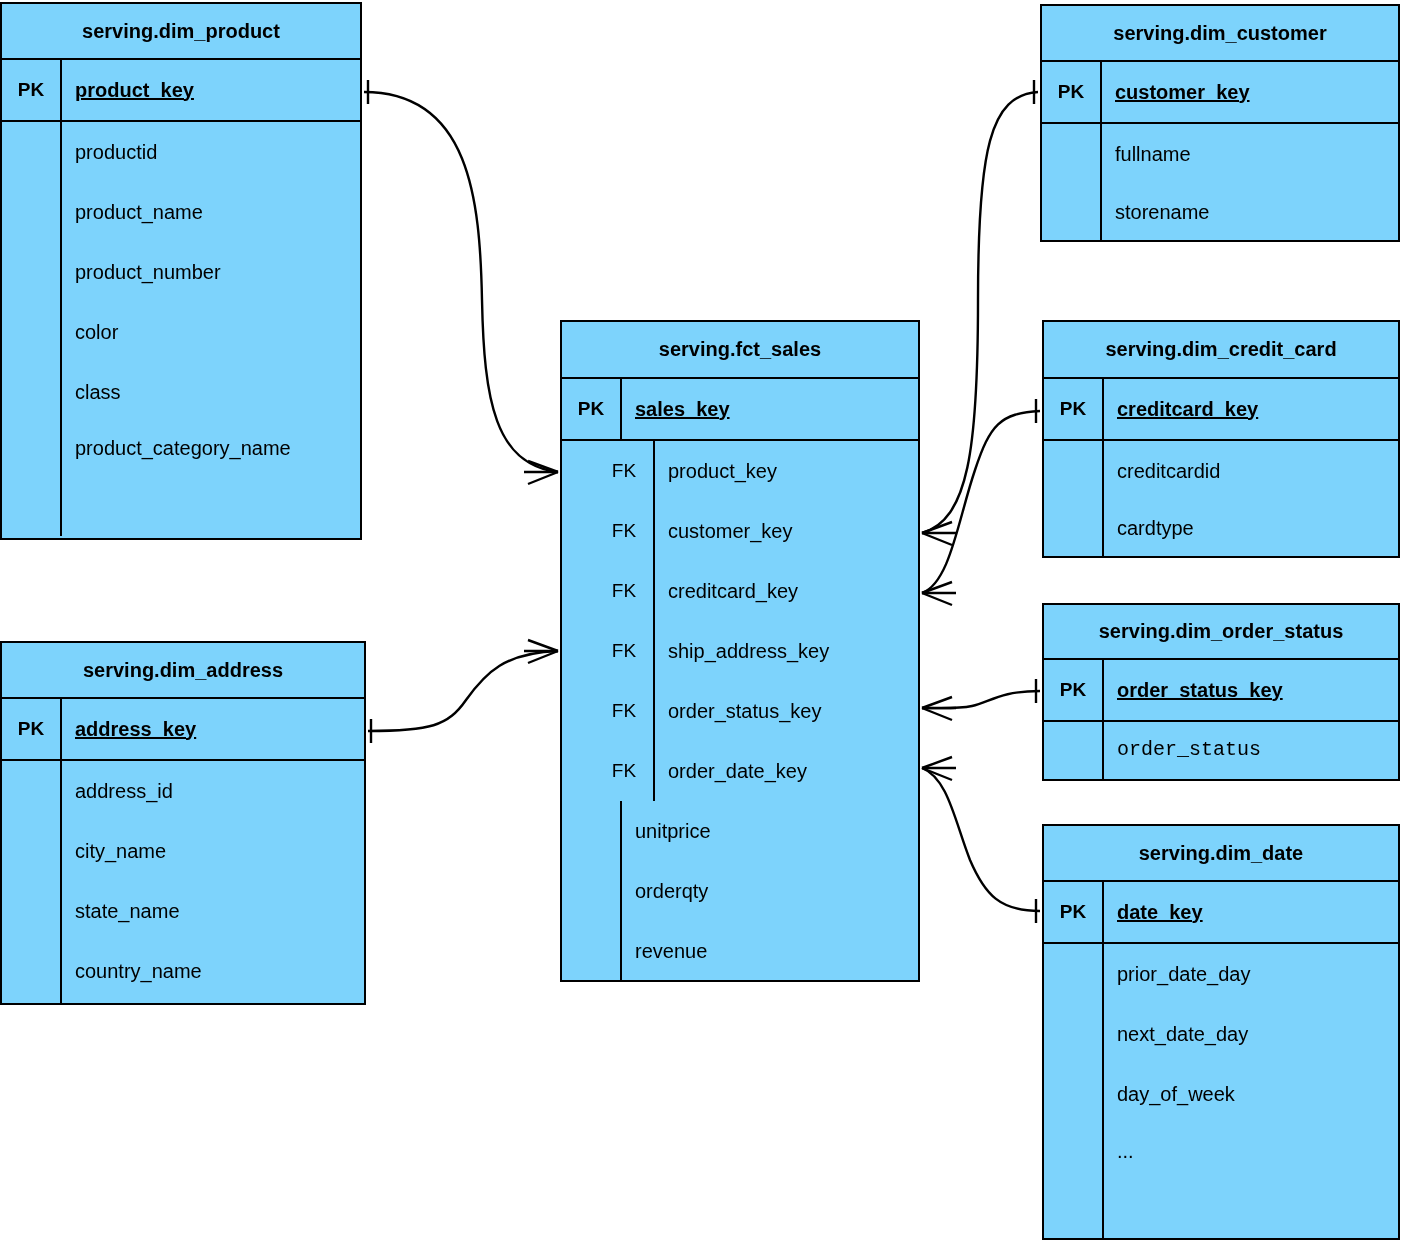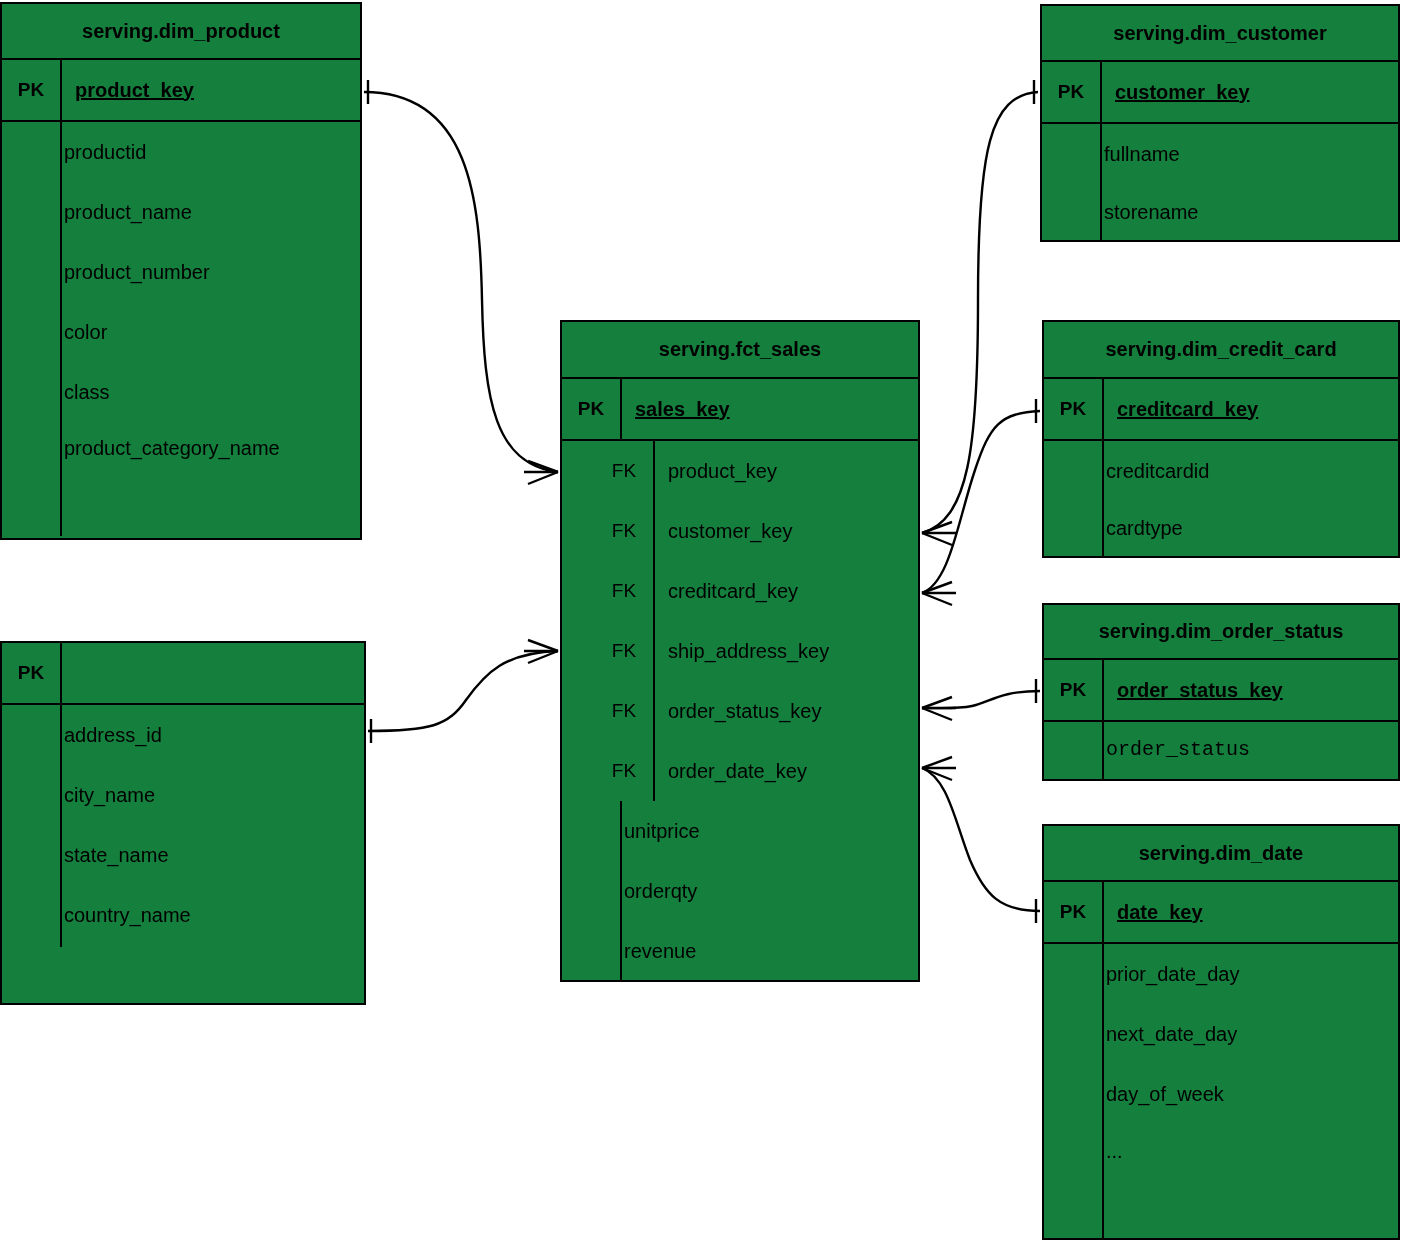--- a/index.html
+++ b/index.html
@@ -19,21 +19,21 @@
   .edges {
     position: absolute; left: 0; top: 0;
     width: 1402px; height: 1242px;
     pointer-events: none;
     z-index: 1;
   }
 
   .entity {
     position: absolute;
     border: 2px solid #000;
-    background: #15803d;
+    background: #7dd3fc;
     z-index: 2;
   }
   .entity-title {
     border-bottom: 2px solid #000;
     text-align: center;
     font-weight: bold;
     font-size: 20px;
     display: flex;
     align-items: center;
     justify-content: center;
@@ -75,21 +75,21 @@
     border-right: 2px solid #000;
   }
   .attr-block .attrs {
     flex: 1 1 auto;
     display: flex;
     flex-direction: column;
   }
   .attr-row {
     display: flex;
     align-items: center;
-    padding-left: 2px;
+    padding-left: 13px;
     font-size: 20px;
     line-height: 1.15;
   }
   .fk-block { display: flex; flex-direction: column; padding-left: 33px; }
   .fk-row {
     display: flex;
     align-items: stretch;
   }
   .fk-row .keycol {
     width: 60px;
@@ -201,22 +201,24 @@
         <div class="attr-row" style="height:60px;">product_name</div>
         <div class="attr-row" style="height:60px;">product_number</div>
         <div class="attr-row" style="height:60px;">color</div>
         <div class="attr-row" style="height:60px;">class</div>
         <div class="attr-row" style="height:52px;">product_category_name</div>
       </div>
     </div>
   </div>
 
   <div class="entity" id="ent-address">
-    <div class="row pk-row" style="height:62px;">
-      <div class="keycol bold">PK</div>
+    <div class="entity-title" style="height:56px;">serving.dim_address</div>
+    <div class="row pk-row" style="height:62px;">
+      <div class="keycol bold">PK</div>
+      <div class="namecol key">address_key</div>
     </div>
     <div class="attr-block" style="height:242px;">
       <div class="keycol"></div>
       <div class="attrs">
         <div class="attr-row" style="height:60px;">address_id</div>
         <div class="attr-row" style="height:60px;">city_name</div>
         <div class="attr-row" style="height:60px;">state_name</div>
         <div class="attr-row" style="height:60px;">country_name</div>
       </div>
     </div>

